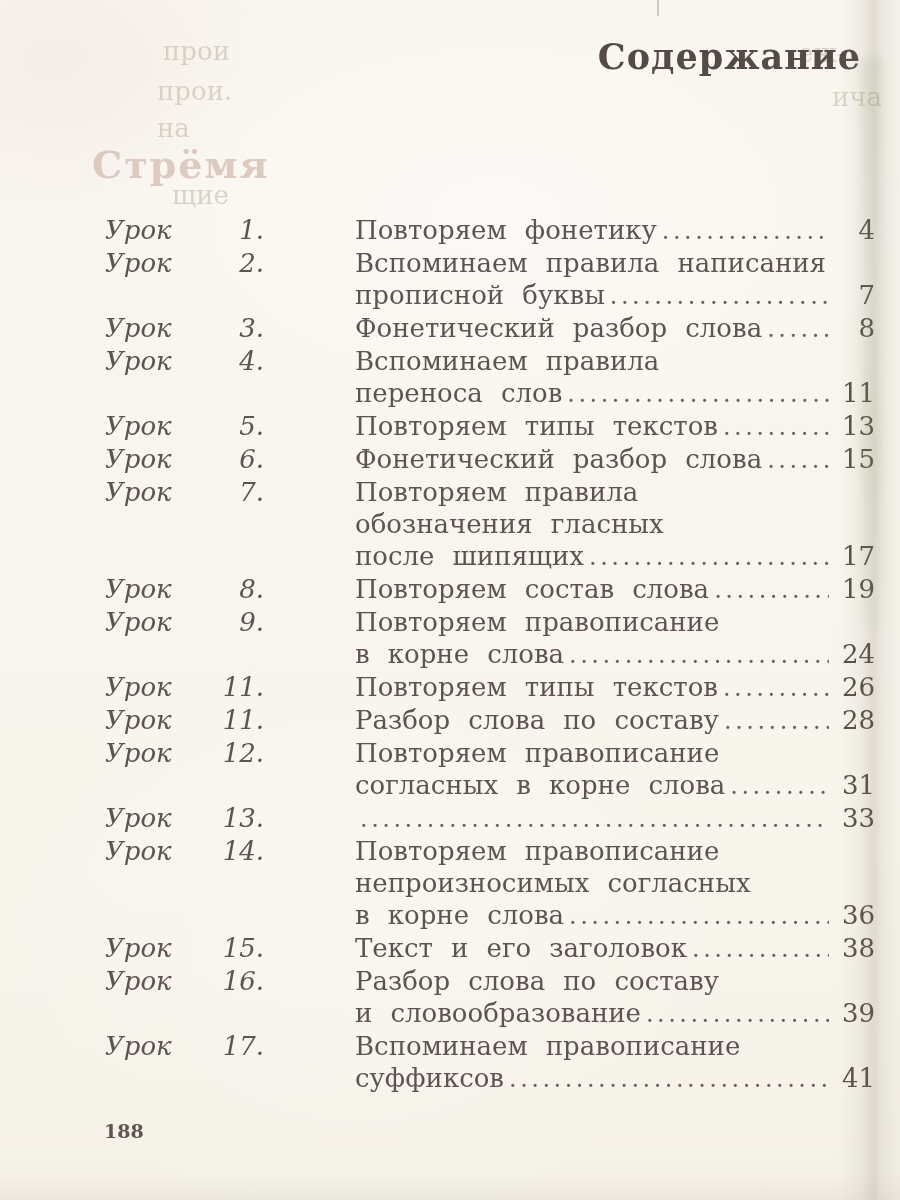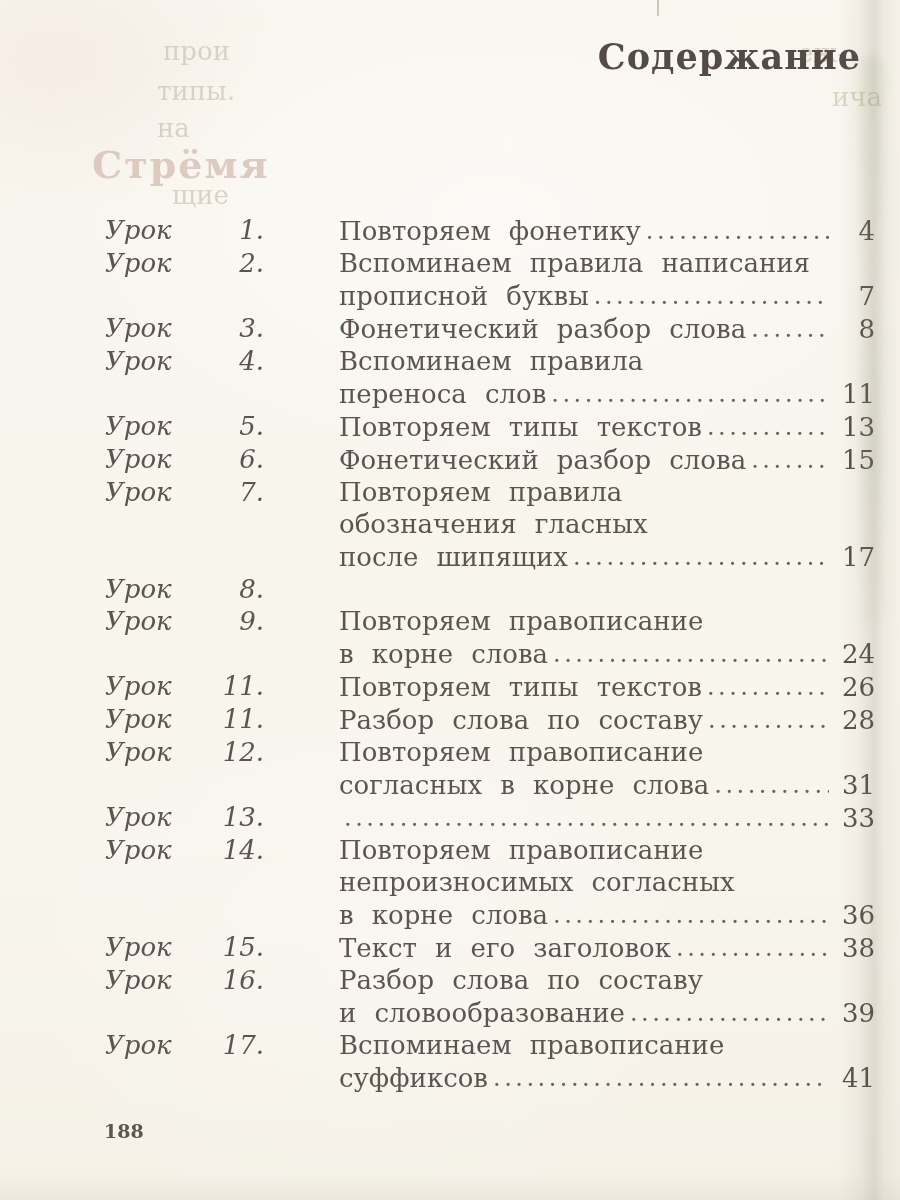--- a/index.html
+++ b/index.html
@@ -72,21 +72,21 @@
     font-style: italic;
     color: #5d5452;
   }
   .num {
     flex: 0 0 auto; width: 58px;
     font-style: italic;
     text-align: right;
     color: #5d5452;
   }
   .content { flex: 1 1 auto; margin-left: 46px; min-width: 0; }
-  .line { display: flex; align-items: center; }
+  .line { display: flex; align-items: flex-start; margin-left: 16px; }
   .line-text { word-spacing: 0.38em; white-space: nowrap; }
   .dots {
     flex: 1 1 auto; overflow: hidden; white-space: nowrap;
     margin: 0 2px 0 5px;
     color: #6a615e;
   }
   .dots::after {
     content: "......................................................................";
     letter-spacing: 3.5px;
     font-size: 24px;
@@ -122,21 +122,21 @@
     letter-spacing: 2px;
   }
 </style>
 </head>
 <body>
 
 <div class="sheet">
 
   <span class="ghost" style="left:163px; top:36px;">прои</span>
   <span class="ghost" style="left:798px; top:38px;">еж-</span>
-  <span class="ghost" style="left:157px; top:76px;">типы.</span>
+  <span class="ghost" style="left:157px; top:76px;">прои.</span>
   <span class="ghost ghost-g" style="left:832px; top:82px;">ича</span>
   <span class="ghost" style="left:157px; top:113px;">на</span>
   <span class="ghost" id="ghost-stremya" style="left:92px; top:142px;">Стрёмя</span>
   <span class="ghost" style="left:172px; top:180px;">щие</span>
 
   <h1 class="title">Содержание</h1>
 
   <div class="toc" id="toc">
       <div class="toc-row">
         <span class="lesson">Урок</span>
@@ -223,20 +223,27 @@
           <div class="line">
             <span class="line-text">после шипящих</span>
             <span class="dots"></span>
             <span class="pg">17</span>
           </div>
         </div>
       </div>
       <div class="toc-row">
         <span class="lesson">Урок</span>
         <span class="num">8.</span>
+        <div class="content">
+          <div class="line">
+            <span class="line-text">Повторяем состав слова</span>
+            <span class="dots"></span>
+            <span class="pg">19</span>
+          </div>
+        </div>
       </div>
       <div class="toc-row">
         <span class="lesson">Урок</span>
         <span class="num">9.</span>
         <div class="content">
           <div class="line">
             <span class="line-text">Повторяем правописание</span>
           </div>
           <div class="line">
             <span class="line-text">в корне слова</span>

